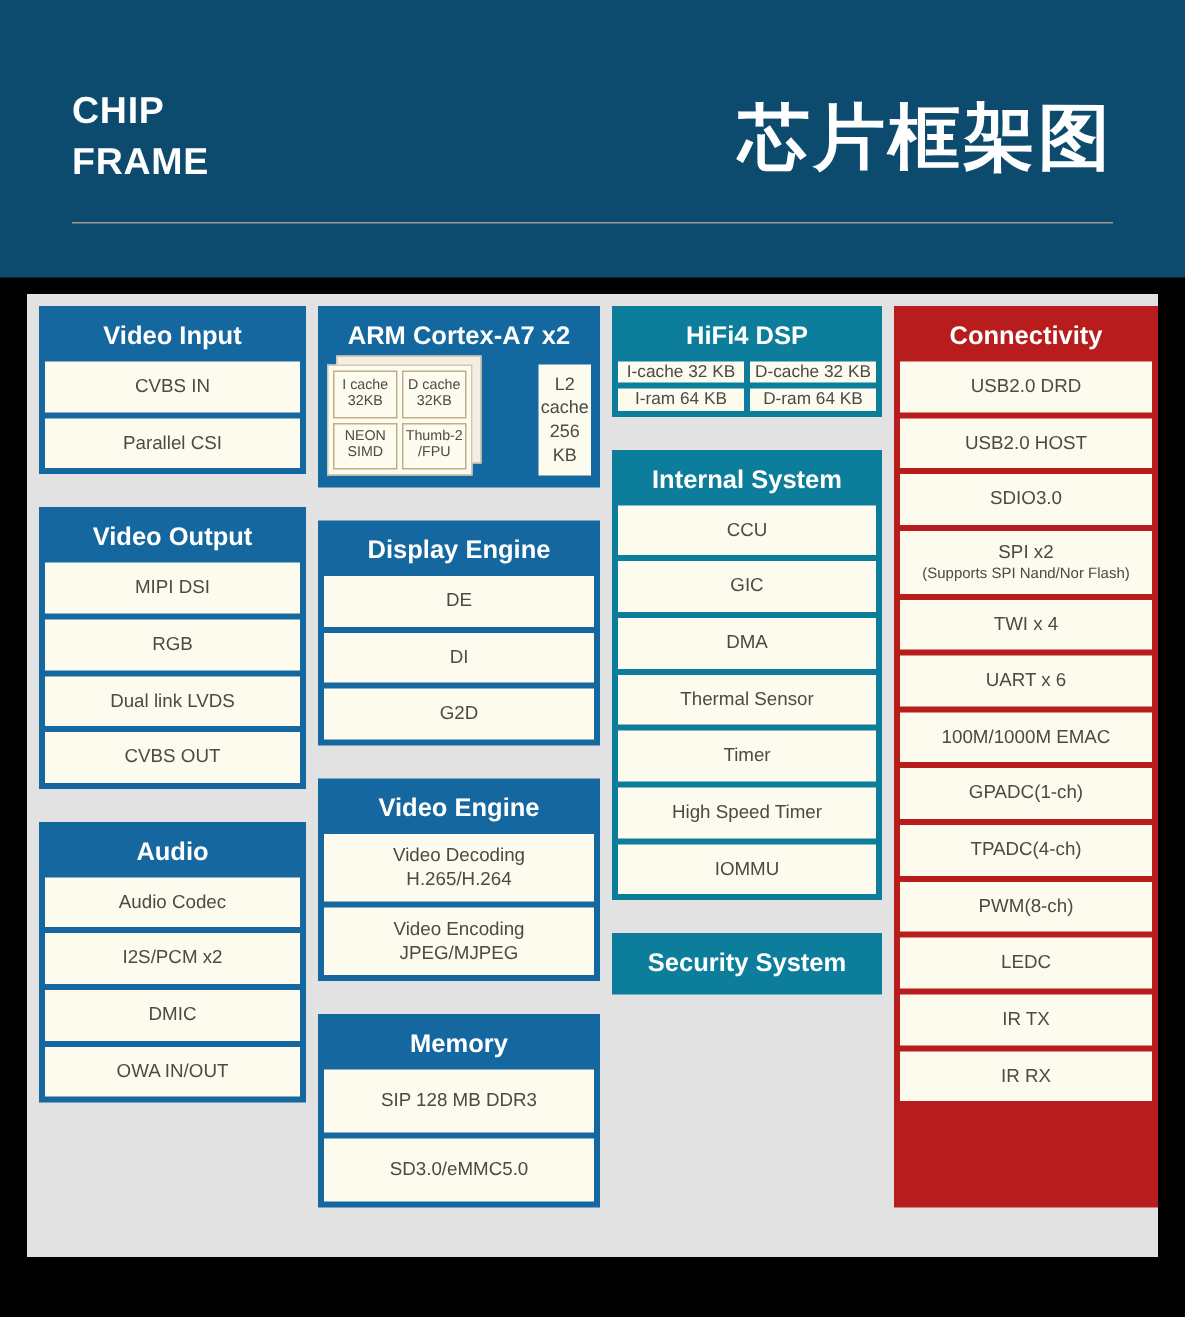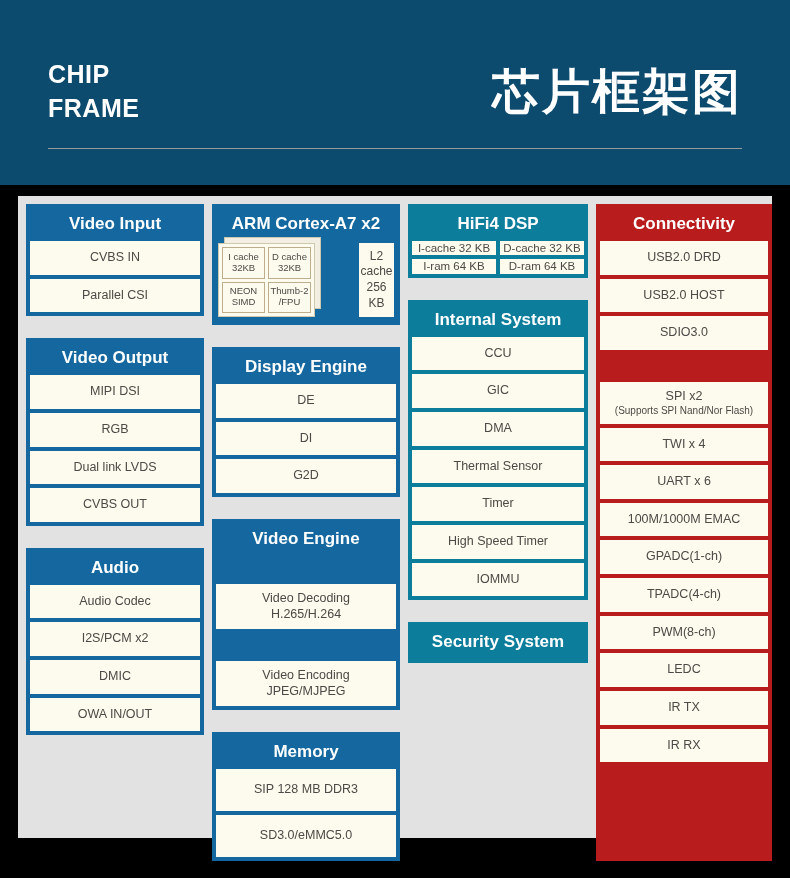--- a/index.html
+++ b/index.html
@@ -107,21 +107,21 @@
     text-align: center;
     padding: 9px 2px;
     line-height: 1.25;
     box-sizing: border-box;
   }
   .item .sub {
     display: block;
     font-size: 10px;
     line-height: 1.2;
   }
-  .item.two-line { padding: 7px 2px; margin-top: 28px; }
+  .item.two-line { padding: 7px 2px; }
 
   
   .c-blue  { background: #14689f; }
   .c-blue2 { background: #13699f; }
   .c-teal  { background: #0d7d9c; }
   .c-green { background: #b91c1c; }
 
   
   .arm-body {
     display: flex;

